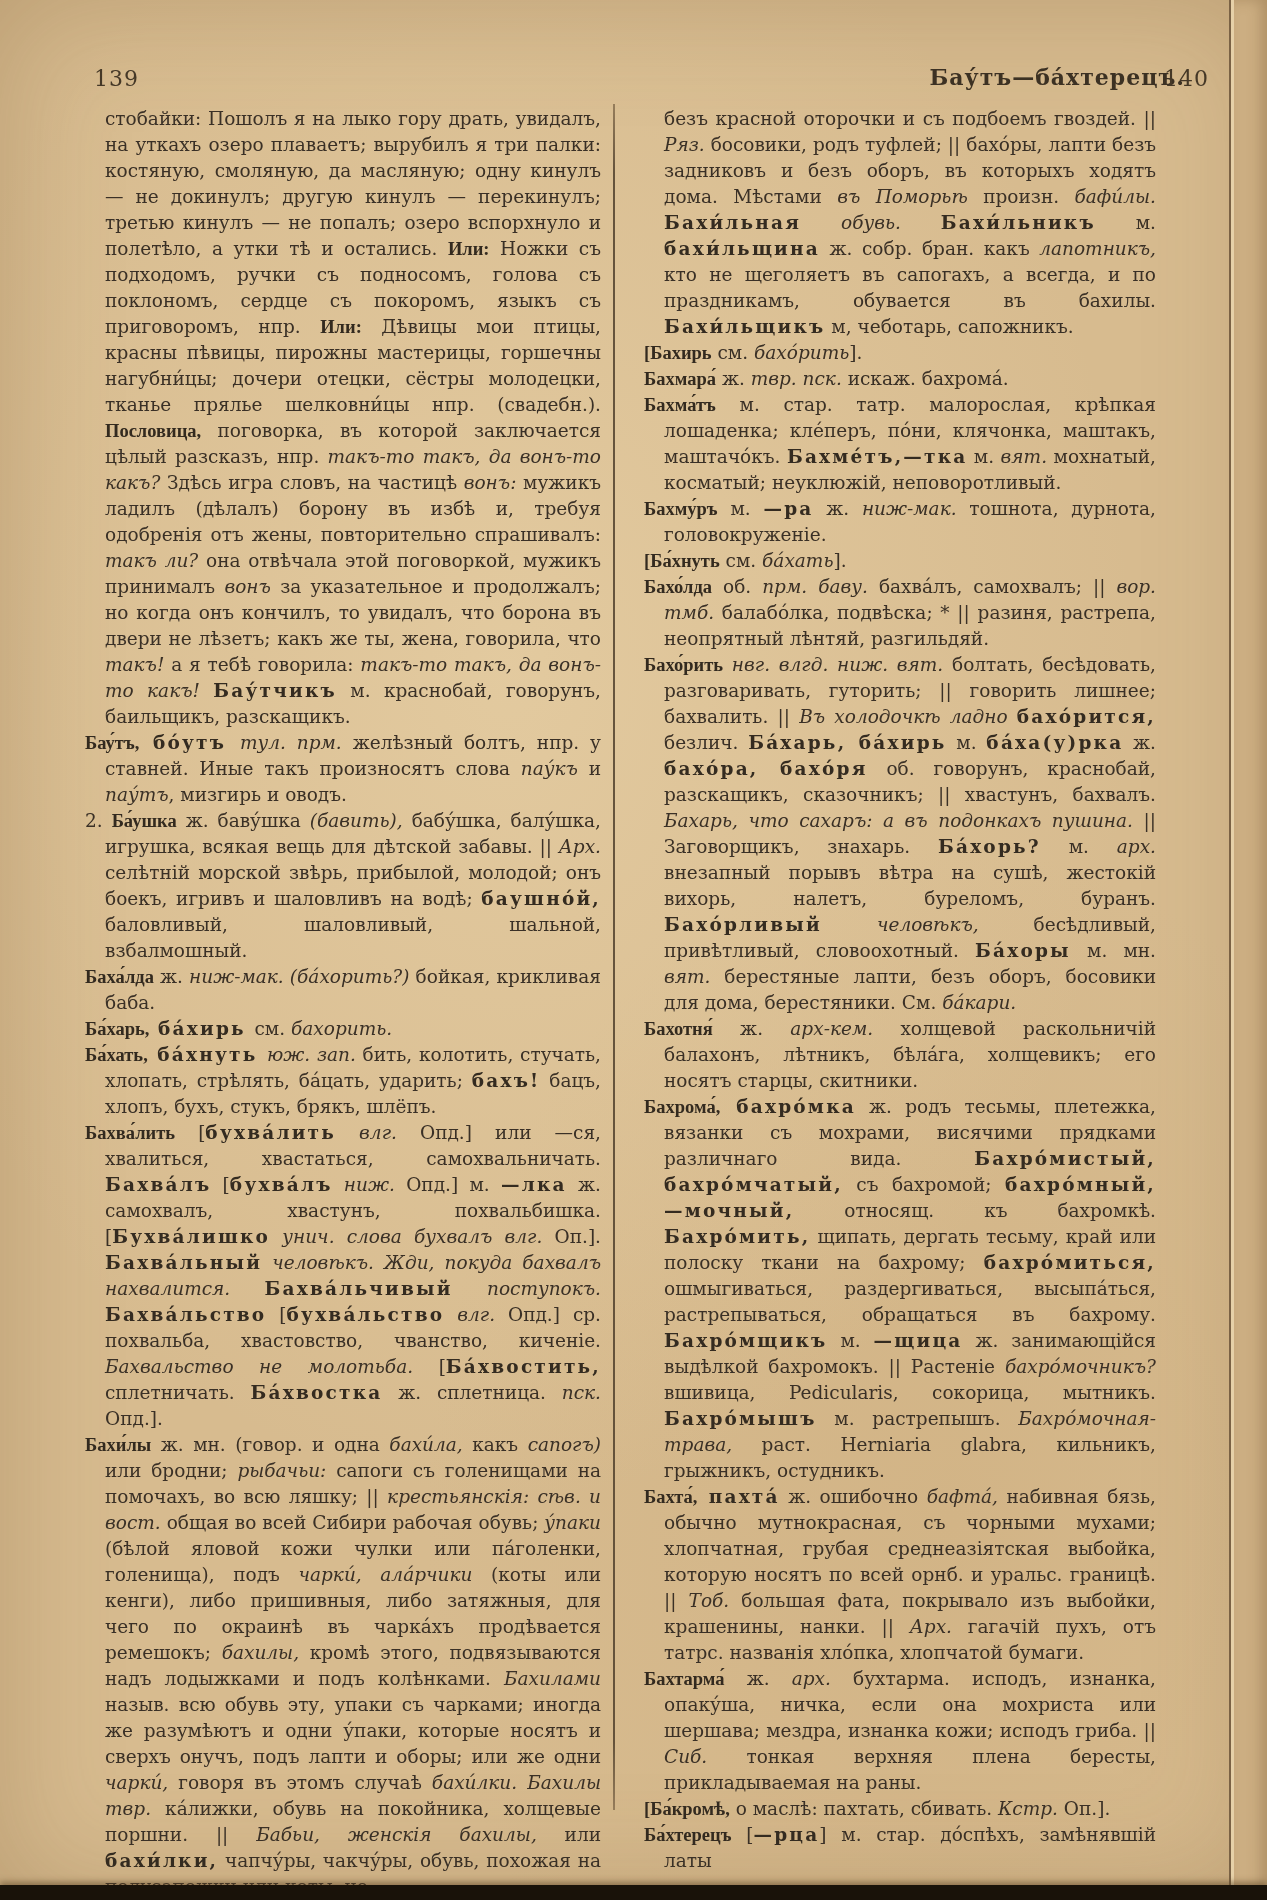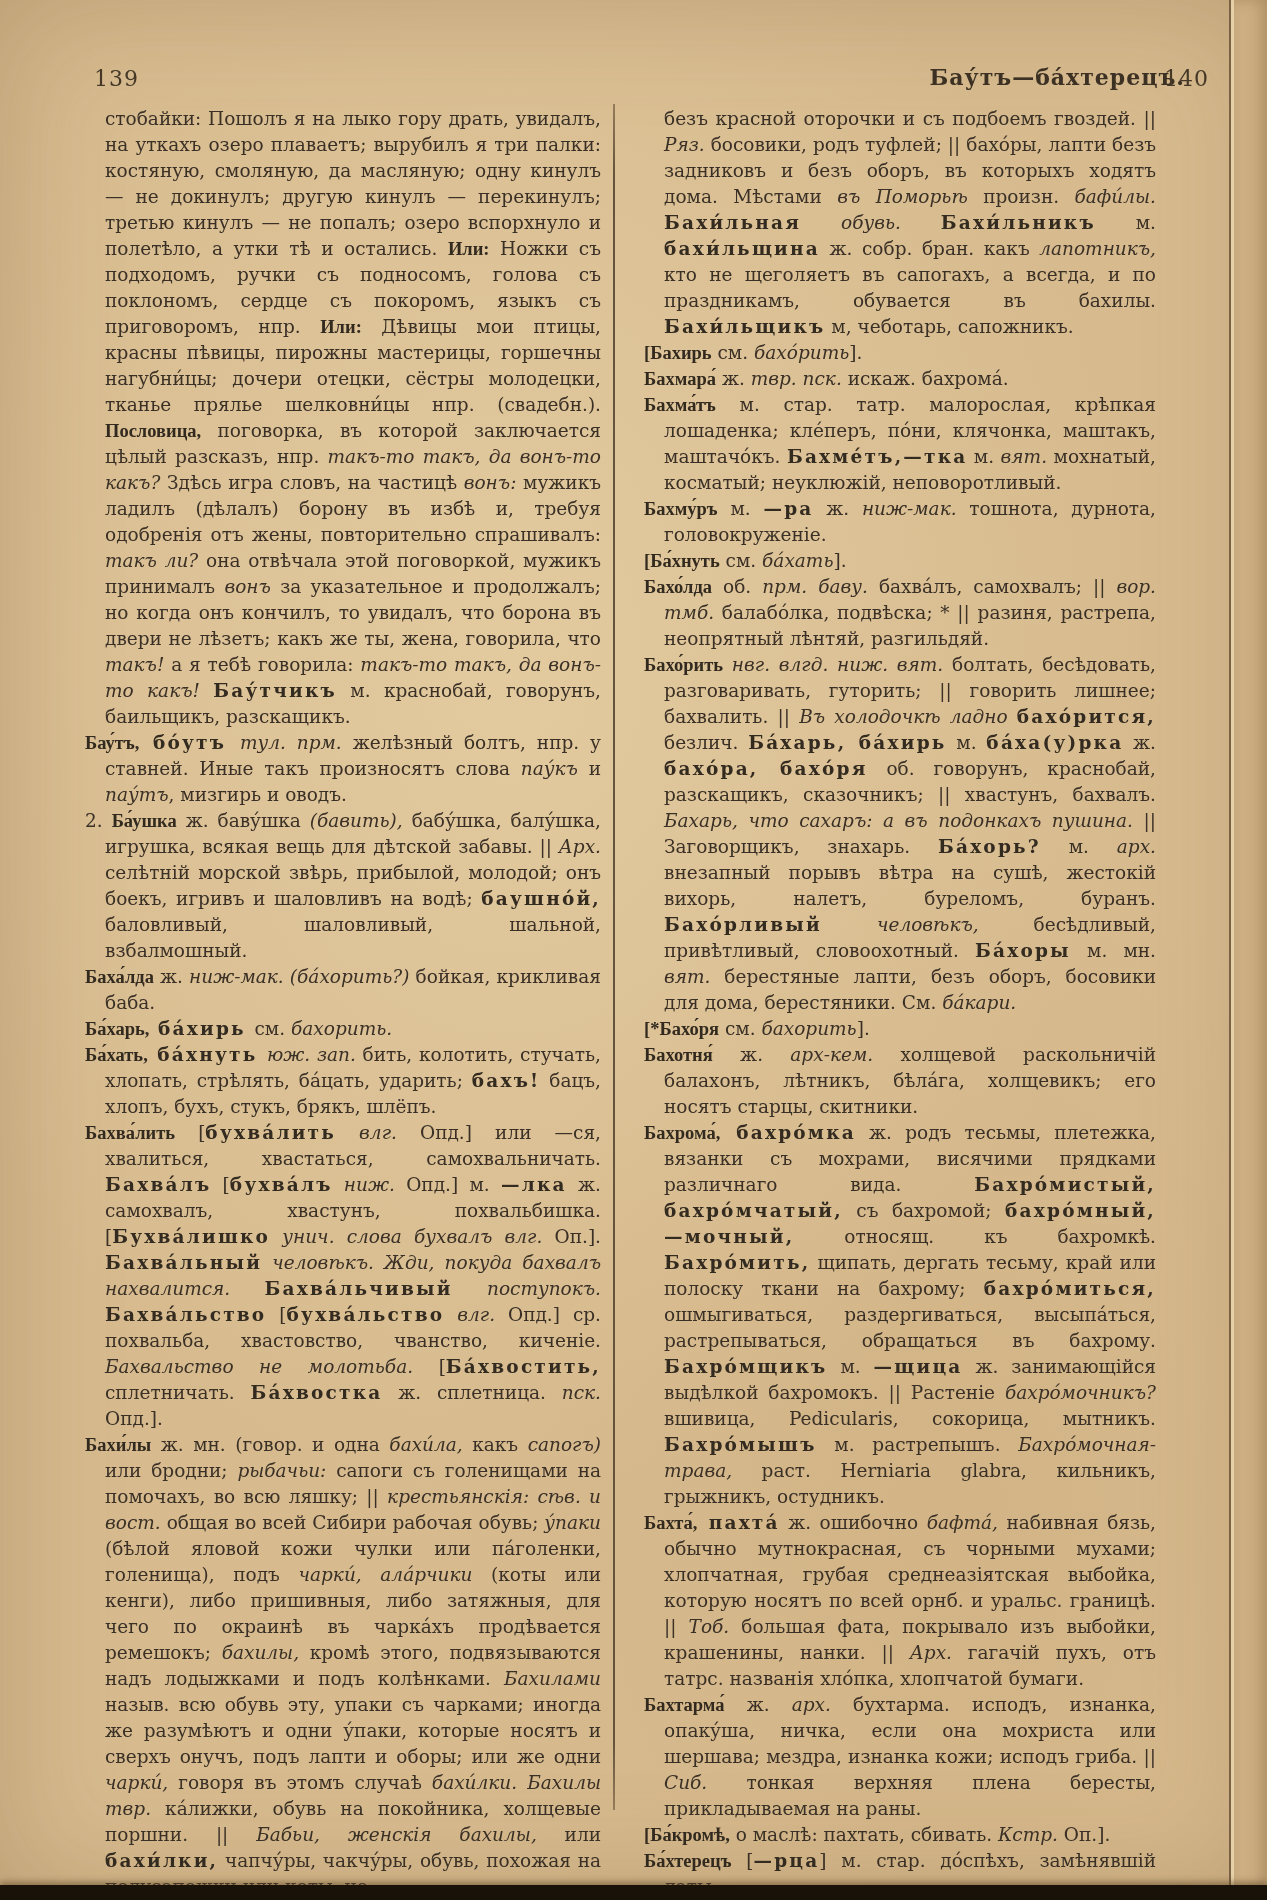--- a/index.html
+++ b/index.html
@@ -81,21 +81,20 @@
     </div>
   <div id="col-right" class="col right">
       <div class="para cont"><span class="run-n">безъ красной оторочки и съ подбоемъ гвоздей. || </span><span class="run-i">Ряз.</span><span class="run-n"> босовики, родъ туфлей; || бахо́ры, лапти безъ задниковъ и безъ оборъ, въ которыхъ ходятъ дома. Мѣстами </span><span class="run-i">въ Поморьѣ</span><span class="run-n"> произн. </span><span class="run-i">бафи́лы.</span><span class="run-n"> </span><span class="run-sp">Бахи́льная</span><span class="run-i"> обувь. </span><span class="run-sp">Бахи́льникъ</span><span class="run-n"> м. </span><span class="run-sp">бахи́льщина</span><span class="run-n"> ж. собр. бран. какъ </span><span class="run-i">лапотникъ,</span><span class="run-n"> кто не щеголяетъ въ сапогахъ, а всегда, и по праздникамъ, обувается въ бахилы. </span><span class="run-sp">Бахи́льщикъ</span><span class="run-n"> м, чеботарь, сапожникъ.</span></div>
       <div class="para entry"><span class="run-b">[Бахирь</span><span class="run-n"> см. </span><span class="run-i">бахо́рить</span><span class="run-n">].</span></div>
       <div class="para entry"><span class="run-b">Бахмара́</span><span class="run-n"> ж. </span><span class="run-i">твр. пск.</span><span class="run-n"> искаж. бахрома́.</span></div>
       <div class="para entry"><span class="run-b">Бахма́тъ</span><span class="run-n"> м. стар. татр. малорослая, крѣпкая лошаденка; кле́перъ, по́ни, клячонка, маштакъ, маштачо́къ. </span><span class="run-sp">Бахме́тъ,—тка</span><span class="run-n"> м. </span><span class="run-i">вят.</span><span class="run-n"> мохнатый, косматый; неуклюжій, неповоротливый.</span></div>
       <div class="para entry"><span class="run-b">Бахму́ръ</span><span class="run-n"> м. </span><span class="run-sp">—ра</span><span class="run-n"> ж. </span><span class="run-i">ниж-мак.</span><span class="run-n"> тошнота, дурнота, головокруженіе.</span></div>
       <div class="para entry"><span class="run-b">[Ба́хнуть</span><span class="run-n"> см. </span><span class="run-i">ба́хать</span><span class="run-n">].</span></div>
       <div class="para entry"><span class="run-b">Бахо́лда</span><span class="run-n"> об. </span><span class="run-i">прм. баву.</span><span class="run-n"> бахва́лъ, самохвалъ; || </span><span class="run-i">вор. тмб.</span><span class="run-n"> балабо́лка, подвѣска; * || разиня, растрепа, неопрятный лѣнтяй, разгильдяй.</span></div>
       <div class="para entry"><span class="run-b">Бахо́рить</span><span class="run-i"> нвг. влгд. ниж. вят.</span><span class="run-n"> болтать, бесѣдовать, разговаривать, гуторить; || говорить лишнее; бахвалить. || </span><span class="run-i">Въ холодочкѣ ладно </span><span class="run-sp">бахо́рится,</span><span class="run-n"> безлич. </span><span class="run-sp">Ба́харь, ба́хирь</span><span class="run-n"> м. </span><span class="run-sp">ба́ха(у)рка</span><span class="run-n"> ж. </span><span class="run-sp">бахо́ра, бахо́ря</span><span class="run-n"> об. говорунъ, краснобай, разскащикъ, сказочникъ; || хвастунъ, бахвалъ. </span><span class="run-i">Бахарь, что сахаръ: а въ подонкахъ пушина.</span><span class="run-n"> || Заговорщикъ, знахарь. </span><span class="run-sp">Ба́хорь?</span><span class="run-n"> м. </span><span class="run-i">арх.</span><span class="run-n"> внезапный порывъ вѣтра на сушѣ, жестокій вихорь, налетъ, буреломъ, буранъ. </span><span class="run-sp">Бахо́рливый</span><span class="run-i"> человѣкъ,</span><span class="run-n"> бесѣдливый, привѣтливый, словоохотный. </span><span class="run-sp">Ба́хоры</span><span class="run-n"> м. мн. </span><span class="run-i">вят.</span><span class="run-n"> берестяные лапти, безъ оборъ, босовики для дома, берестяники. См. </span><span class="run-i">ба́кари.</span></div>
-      <div class="para entry"><span class="run-b">[*Бахо́ря</span><span class="run-n"> см. </span><span class="run-i">бахорить</span><span class="run-n">].</span></div>
       <div class="para entry"><span class="run-b">Бахотня́</span><span class="run-n"> ж. </span><span class="run-i">арх-кем.</span><span class="run-n"> холщевой раскольничій балахонъ, лѣтникъ, бѣла́га, холщевикъ; его носятъ старцы, скитники.</span></div>
       <div class="para entry"><span class="run-b">Бахрома́,</span><span class="run-sp"> бахро́мка</span><span class="run-n"> ж. родъ тесьмы, плетежка, вязанки съ мохрами, висячими прядками различнаго вида. </span><span class="run-sp">Бахро́мистый, бахро́мчатый,</span><span class="run-n"> съ бахромой; </span><span class="run-sp">бахро́мный, —мочный,</span><span class="run-n"> относящ. къ бахромкѣ. </span><span class="run-sp">Бахро́мить,</span><span class="run-n"> щипать, дергать тесьму, край или полоску ткани на бахрому; </span><span class="run-sp">бахро́миться,</span><span class="run-n"> ошмыгиваться, раздергиваться, высыпа́ться, растрепываться, обращаться въ бахрому. </span><span class="run-sp">Бахро́мщикъ</span><span class="run-n"> м. </span><span class="run-sp">—щица</span><span class="run-n"> ж. занимающійся выдѣлкой бахромокъ. || Растеніе </span><span class="run-i">бахро́мочникъ?</span><span class="run-n"> вшивица, Pedicularis, сокорица, мытникъ. </span><span class="run-sp">Бахро́мышъ</span><span class="run-n"> м. растрепышъ. </span><span class="run-i">Бахро́мочная-трава,</span><span class="run-n"> раст. Herniaria glabra, кильникъ, грыжникъ, остудникъ.</span></div>
       <div class="para entry"><span class="run-b">Бахта́,</span><span class="run-sp"> пахта́</span><span class="run-n"> ж. ошибочно </span><span class="run-i">бафта́,</span><span class="run-n"> набивная бязь, обычно мутнокрасная, съ чорными мухами; хлопчатная, грубая среднеазіятская выбойка, которую носятъ по всей орнб. и уральс. границѣ. || </span><span class="run-i">Тоб.</span><span class="run-n"> большая фата, покрывало изъ выбойки, крашенины, нанки. || </span><span class="run-i">Арх.</span><span class="run-n"> гагачій пухъ, отъ татрс. названія хло́пка, хлопчатой бумаги.</span></div>
       <div class="para entry"><span class="run-b">Бахтарма́</span><span class="run-n"> ж. </span><span class="run-i">арх.</span><span class="run-n"> бухтарма. исподъ, изнанка, опаку́ша, ничка, если она мохриста или шершава; мездра, изнанка кожи; исподъ гриба. || </span><span class="run-i">Сиб.</span><span class="run-n"> тонкая верхняя плена бересты, прикладываемая на раны.</span></div>
       <div class="para entry"><span class="run-b">[Ба́кромѣ,</span><span class="run-n"> о маслѣ: пахтать, сбивать. </span><span class="run-i">Кстр.</span><span class="run-n"> Оп.].</span></div>
       <div class="para entry"><span class="run-b">Ба́хтерецъ</span><span class="run-n"> [</span><span class="run-sp">—рца</span><span class="run-n">] м. стар. до́спѣхъ, замѣнявшій латы</span></div>
     </div>
 
   <div class="edge-right"></div>
   <div class="edge-bottom"></div>

